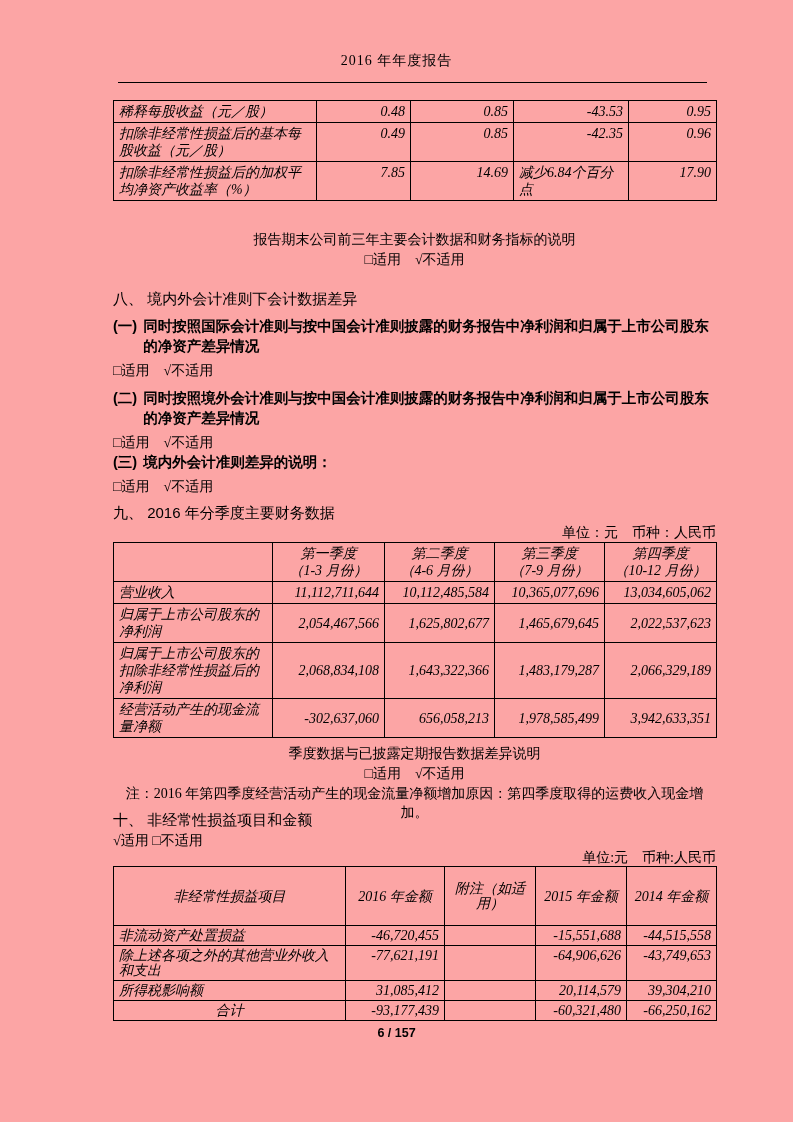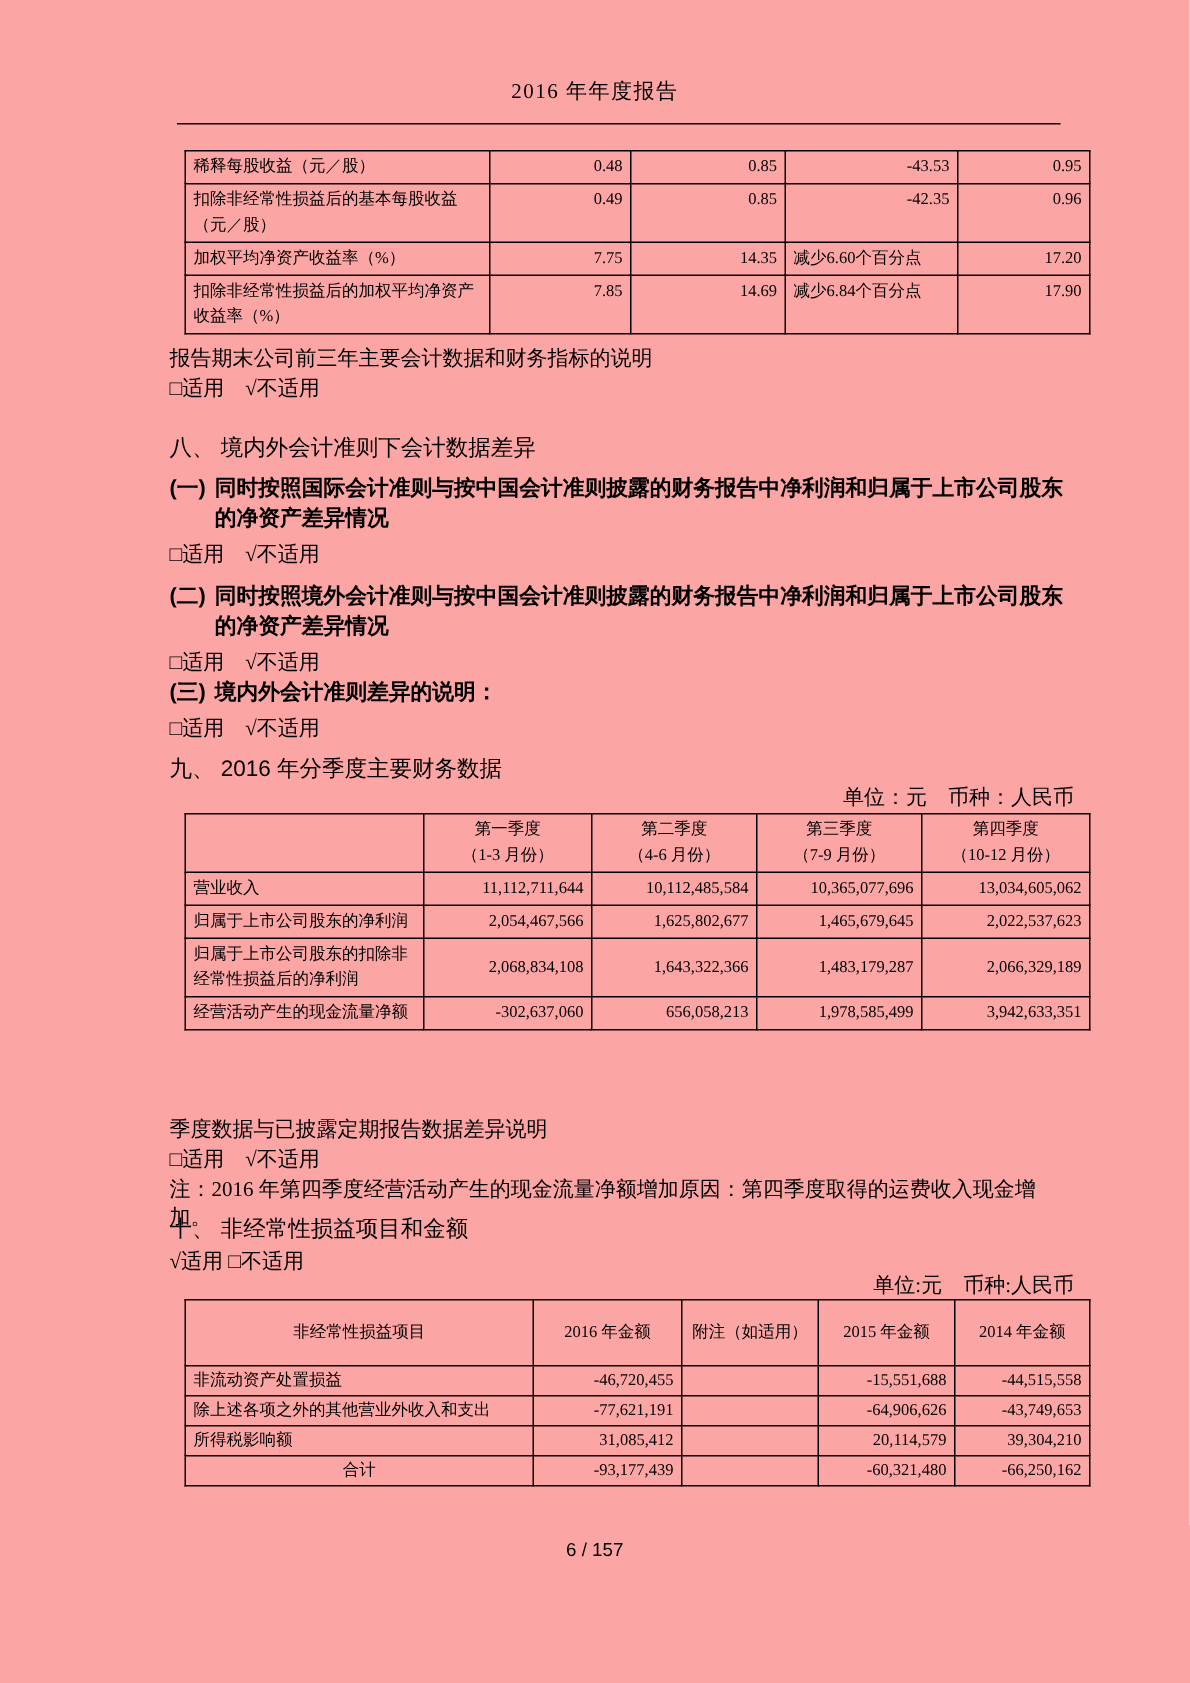--- a/index.html
+++ b/index.html
@@ -16,23 +16,24 @@
   .hdr-title{
     position:absolute;top:52px;left:0;width:100%;
     text-align:center;font-size:14px;letter-spacing:1px;
   }
   .hdr-rule{
     position:absolute;top:82px;left:118px;width:589px;
     border-top:1px solid #000;height:0;
   }
   .blk{position:absolute;left:113px;width:603px;}
   .tbl{
-    position:absolute;left:123px;width:603px;
+    position:absolute;left:113px;width:603px;
     border-collapse:collapse;table-layout:fixed;
-    font-size:11px;
+    font-size:14px;
+    font-style:italic;
   }
   .tbl td,.tbl th{
     border:1px solid #000;
     padding:2px 5px;
     font-weight:normal;
     overflow:hidden;
     word-break:break-all;
   }
   .t1 td{line-height:17px;vertical-align:top;}
   .t2 td{line-height:17px;vertical-align:middle;}
@@ -47,28 +48,28 @@
     font-weight:normal;font-size:15px;line-height:19px;
   }
   .item .it{
     display:flex;
     font-family:"Liberation Sans","DejaVu Sans",sans-serif;
     font-weight:bold;font-size:14.5px;line-height:20px;
   }
   .item .mk{flex:0 0 auto;padding-right:6px;}
   .item .tt{flex:1;}
   .app{margin-top:5px;line-height:19px;font-size:14px;}
-  .para{line-height:19px;}
+  .para{line-height:19px;text-align:center;}
   .para > div{margin-bottom:1px;}
   .unit{text-align:right;font-size:14px;line-height:17px;}
   .foot{
     position:absolute;top:1026px;left:0;width:100%;
     text-align:center;
     font-family:"Liberation Sans","DejaVu Sans",sans-serif;
-    font-weight:normal;font-size:12.5px;
+    font-weight:bold;font-size:12.5px;
   }
 </style>
 </head>
 <body>
 
 <div class="page">
 
   <div class="hdr-title">2016 年年度报告</div>
   <div class="hdr-rule"></div>
 
@@ -89,27 +90,20 @@
         <td class="num">0.95</td>
       </tr>
       <tr>
         <td>扣除非经常性损益后的基本每股收益（元／股）</td>
         <td class="num">0.49</td>
         <td class="num">0.85</td>
         <td class="num">-42.35</td>
         <td class="num">0.96</td>
       </tr>
       <tr>
-        <td>加权平均净资产收益率（%）</td>
-        <td class="num">7.75</td>
-        <td class="num">14.35</td>
-        <td>减少6.60个百分点</td>
-        <td class="num">17.20</td>
-      </tr>
-      <tr>
         <td>扣除非经常性损益后的加权平均净资产收益率（%）</td>
         <td class="num">7.85</td>
         <td class="num">14.69</td>
         <td>减少6.84个百分点</td>
         <td class="num">17.90</td>
       </tr>
     </tbody>
   </table>
 
   <div class="blk para" style="top:230px">

